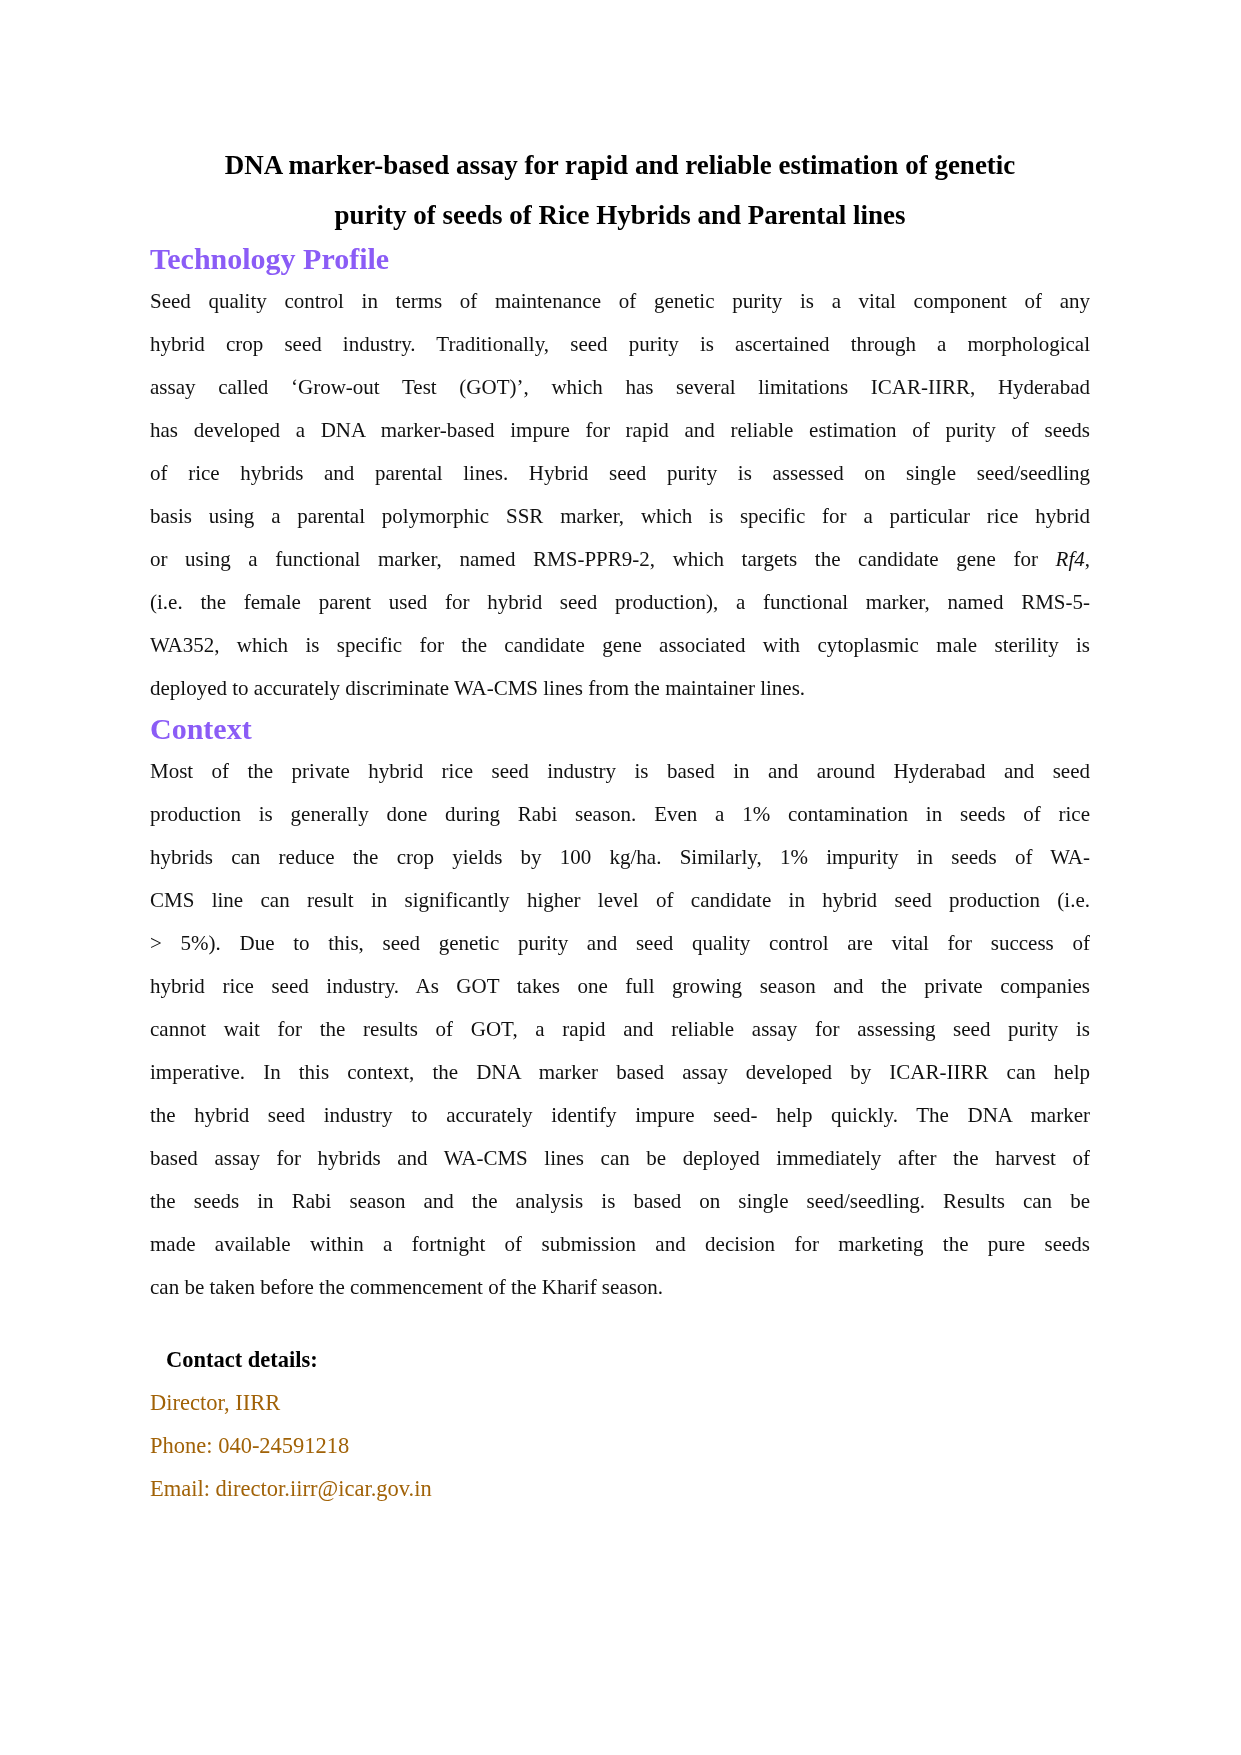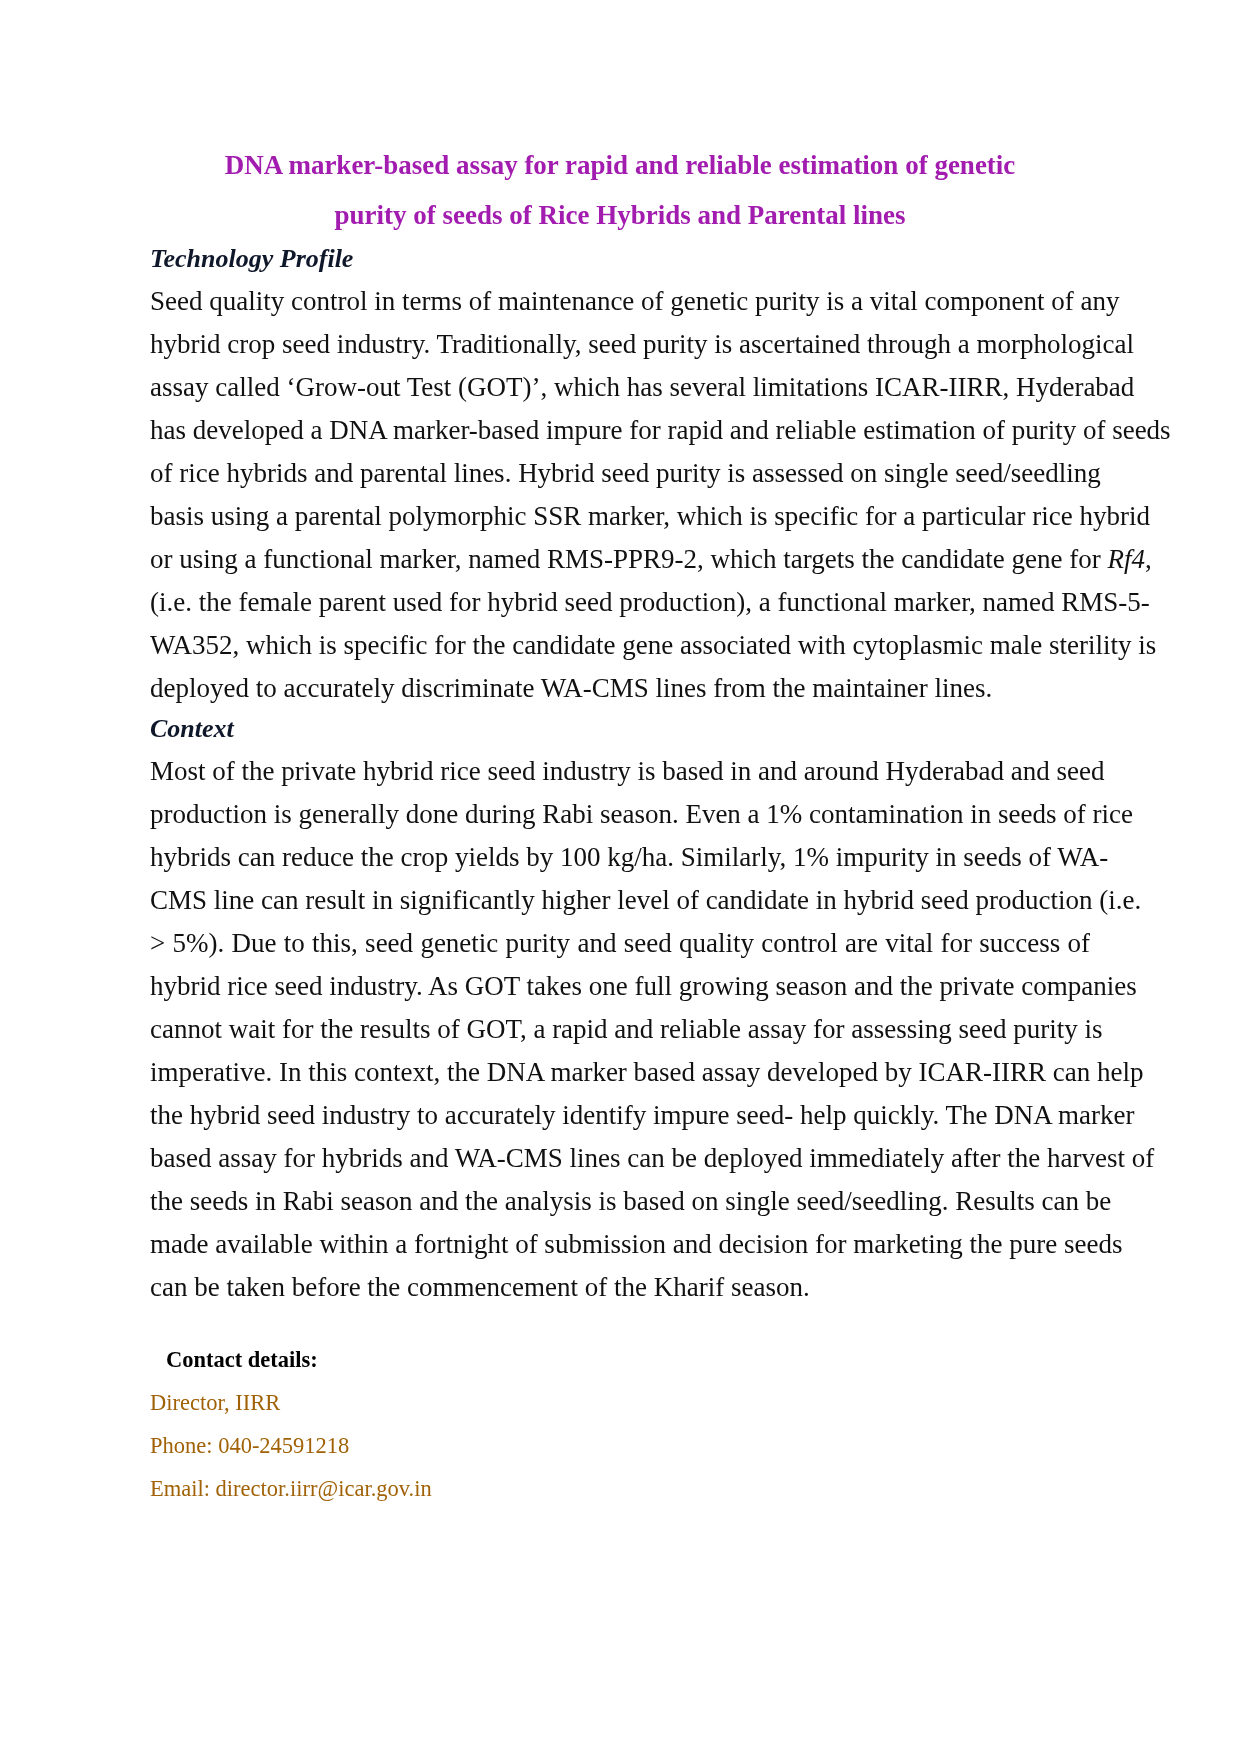--- a/index.html
+++ b/index.html
@@ -15,37 +15,36 @@
       font-family: "Liberation Serif", "DejaVu Serif", serif;
       color: #111111;
     }
     .page {
       position: absolute;
       left: 150px;
       top: 140px;
       width: 940px;
     }
     .doc-title {
-      color: #a21caf;
+      color: #000000;
       font-weight: bold;
       font-size: 27px;
       text-align: center;
       line-height: 50px;
       margin: 0;
     }
     .section-heading {
-      color: #0f172a;
+      color: #8b5cf6;
       font-weight: bold;
-      font-size: 26px;
+      font-size: 30px;
       line-height: 30px;
       margin: 4px 0 6px 0;
-      font-style: italic;
     }
     .para {
-      font-size: 27px;
+      font-size: 21px;
       line-height: 43px;
       text-align: justify;
       margin: 0;
     }
     .para .line {
       display: block;
       text-align: justify;
       text-align-last: justify;
       white-space: nowrap;
     }

